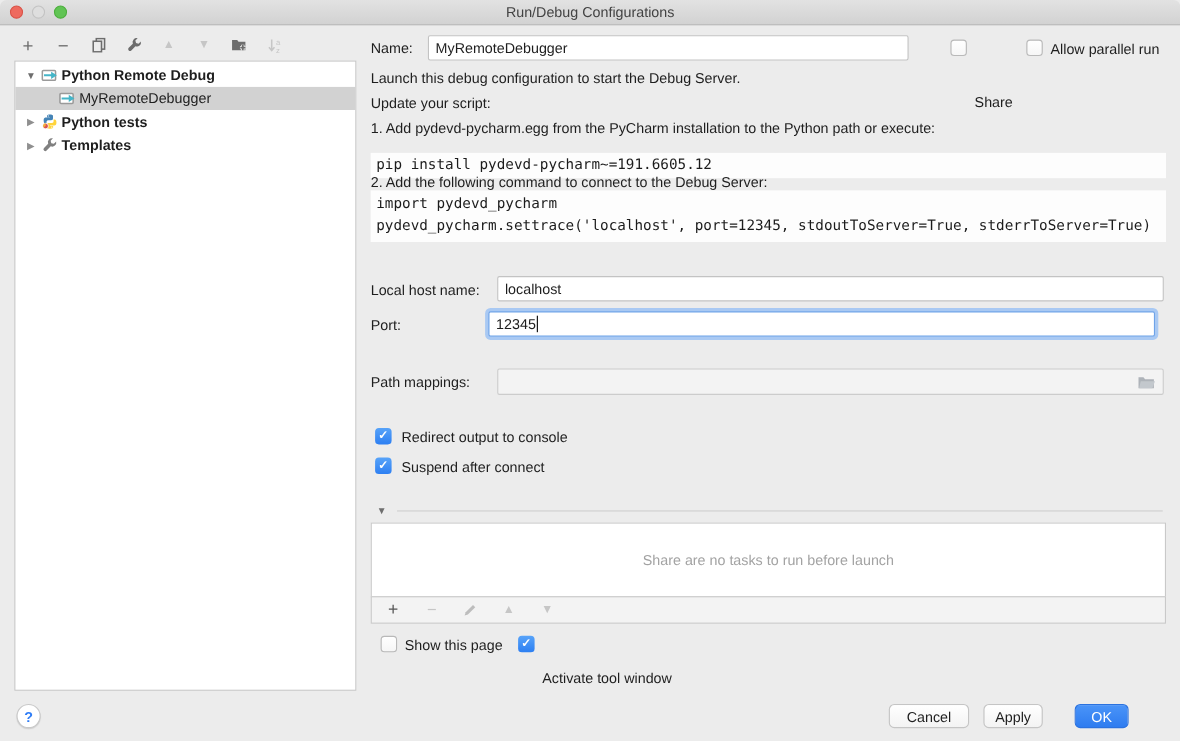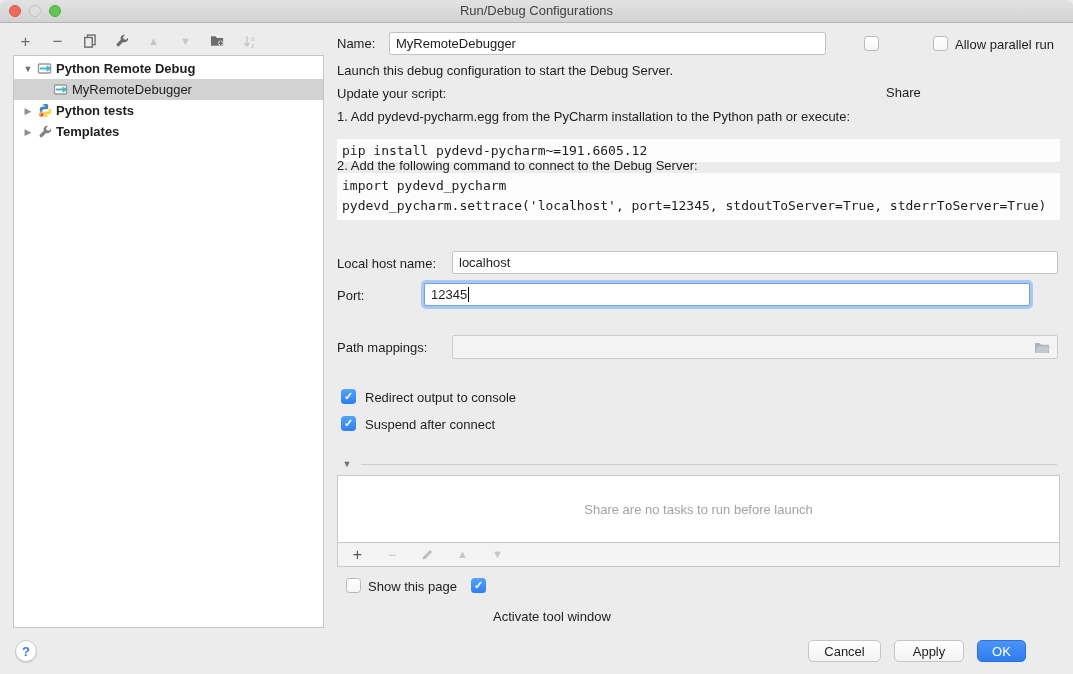--- a/index.html
+++ b/index.html
@@ -193,21 +193,21 @@
 <div class="abs nowrap" style="left:337px;top:158px;">2. Add the following command to connect to the Debug Server:</div>
 <div class="codeblock abs" style="left:337px;top:173px;width:723px;height:47px;padding:3px 5px;">
   <div class="nowrap" style="line-height:20px;">import pydevd_pycharm</div>
   <div class="nowrap" style="line-height:20px;">pydevd_pycharm.settrace('localhost', port=12345, stdoutToServer=True, stderrToServer=True)</div>
 </div>
 
 <div class="abs nowrap" style="left:337px;top:256px;">Local host name:</div>
 <input class="input abs" style="left: 452px; top: 251px; width: 606px;" type="text" value="localhost">
 
 <div class="abs nowrap" style="left:337px;top:288px;">Port:</div>
-<div class="field-focus abs" style="left:424px;top:283px;width:606px;height:23px;">
+<div class="field-focus abs" style="left:444px;top:283px;width:606px;height:23px;">
   <span>12345</span>
   <span class="caret"></span>
 </div>
 
 <div class="abs nowrap" style="left:337px;top:340px;">Path mappings:</div>
 <div class="field-disabled abs" style="left:452px;top:335px;width:606px;height:24px;">
   <span class="abs" style="right:7px;top:6px;display:flex;">
     <svg width="16" height="12" viewBox="0 0 16 12">
         <path d="M1 1h4.5L7 2.8h8V11H1z" fill="#aeb3b9"></path>
         <path d="M3 4.5h13L13.6 11H1.6z" fill="#c3c8cd"></path>
@@ -256,14 +256,14 @@
 <div class="abs nowrap" style="left:368px;top:579px;">Show this page</div>
 <span class="cb checked abs" style="left:471px;top:578px;">
   <span class="checkmark">✓</span>
   </span>
 <div class="abs nowrap" style="left:493px;top:609px;text-align:center;">Activate tool window</div>
 
 <div class="help-btn">
   <span>?</span>
 </div>
 <div class="btn" style="left:808px;width:73px;">Cancel</div>
-<div class="btn" style="left:894px;width:70px;">Apply</div>
+<div class="btn" style="left:894px;width:54px;">Apply</div>
 <div class="btn btn-primary" style="left:977px;width:49px;">OK</div>
 
 </body></html>

